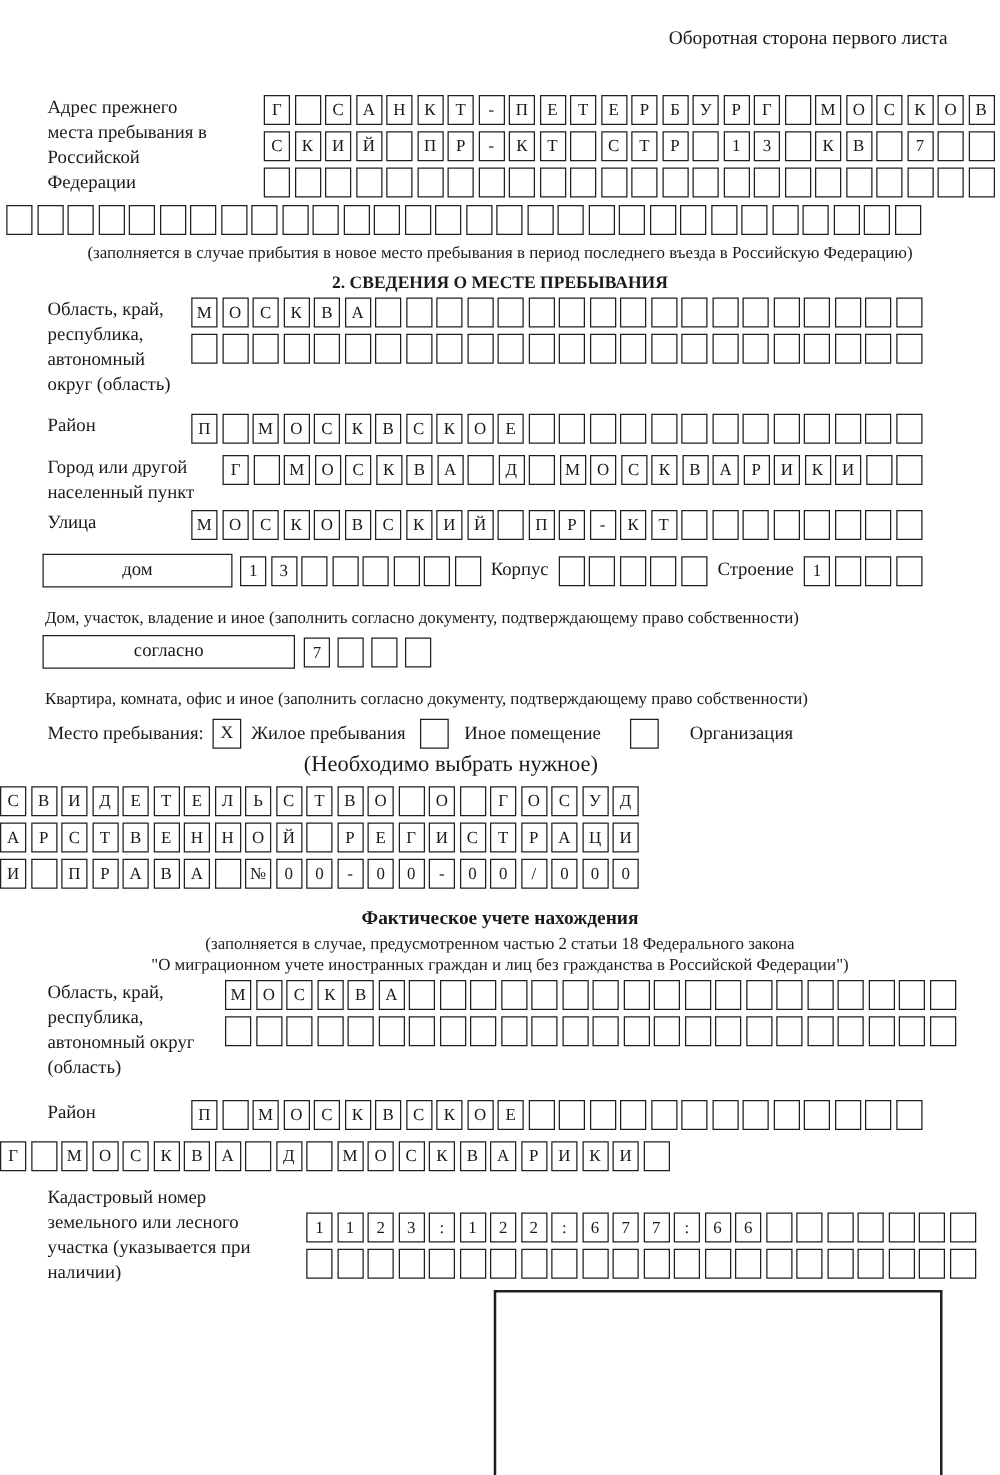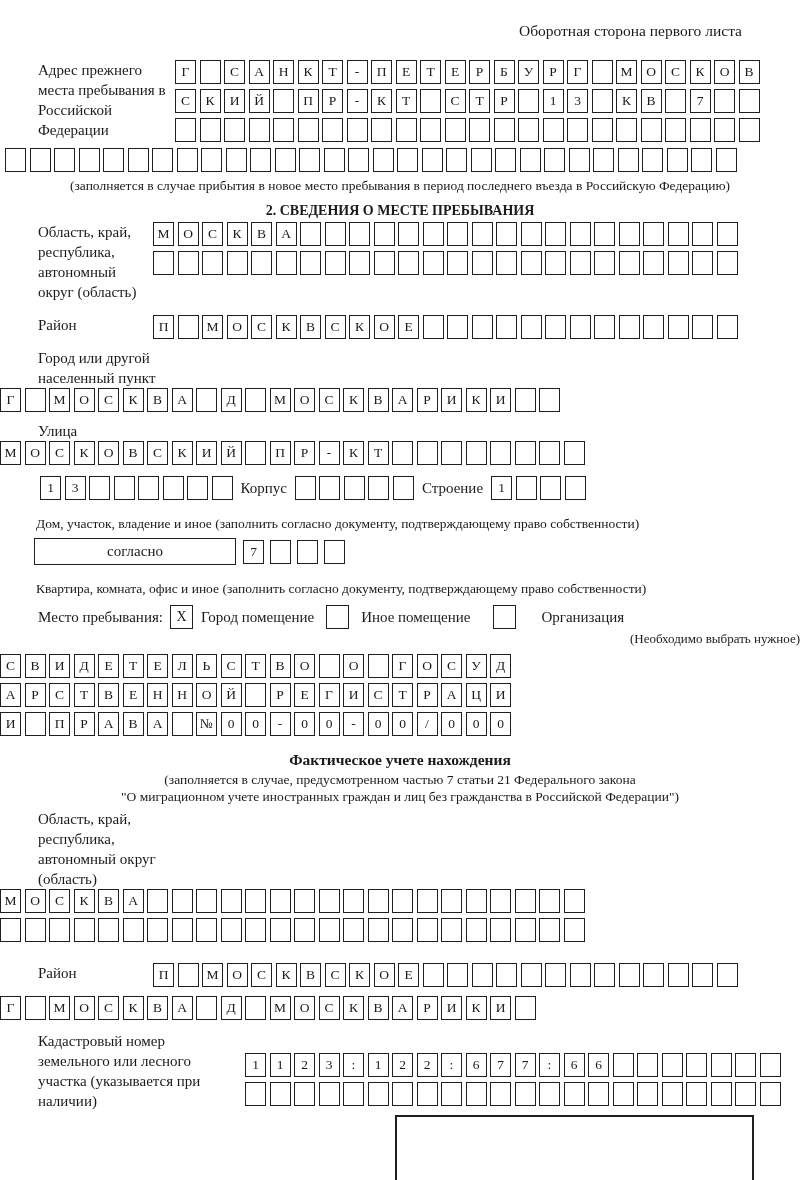--- a/index.html
+++ b/index.html
@@ -3,21 +3,21 @@
 <meta charset="utf-8">
 <style>
   html,body{margin:0;padding:0;background:#ffffff;}
   body{
     width:800px;height:1180px;
     font-family:"Liberation Serif","DejaVu Serif",serif;
     color:#1a1a1a;
     position:relative;
     overflow:hidden;
   }
-  .hdr-right{margin-top:22px;padding-right:58px;text-align:right;font-size:15.5px;}
+  .hdr-right{margin-top:22px;padding-right:42px;text-align:right;font-size:15.5px;}
 
   .form-row{display:flex;align-items:flex-start;}
   .form-label{margin-left:38px;flex-shrink:0;font-size:15px;line-height:20px;}
   .w115{width:115px;}
   .w137{width:137px;}
   .w140{width:140px;}
   .w142{width:142px;}
   .w192{width:192px;}
   .w207{width:207px;line-height:21px;}
 
@@ -29,48 +29,48 @@
     font-size:13.5px;background:#fff;
   }
   .fullrow{margin-left:5px;margin-top:1px;}
 
   .note-center{text-align:center;font-size:13.5px;margin-top:2px;line-height:17px;}
   .left-note{margin-left:36px;font-size:13.5px;margin-top:16px;}
 
   .section-title{text-align:center;font-weight:bold;font-size:14px;margin-top:9px;margin-bottom:3px;}
   .sub-title{text-align:center;font-weight:bold;font-size:15.5px;margin-top:10px;margin-bottom:2px;}
 
-  .mt4{margin-top:4px;flex-direction:column;}
+  .mt4{margin-top:4px;}
   .mt13{margin-top:13px;}
 
   .house-row{display:flex;align-items:center;margin-left:34px;margin-top:6px;}
   .big-box{
     border:1.8px solid #1f1f1f;height:25px;flex-shrink:0;
     display:flex;align-items:center;justify-content:center;font-size:15px;background:#fff;
   }
   .box-dom{width:150px;}
   .box-kv{width:200px;}
   .inline-label{font-size:15px;margin:0 8px;white-space:nowrap;}
   .house-row .cellrow{margin-bottom:0;}
 
   .stay-row{display:flex;align-items:center;margin-left:38px;margin-top:8px;font-size:15px;}
   .checkbox{
     width:21px;height:22px;flex-shrink:0;border:1.7px solid #1f1f1f;
     display:flex;align-items:center;justify-content:center;font-size:14px;background:#fff;
   }
-  .stay-note{margin-left:243px;font-size:13px;margin-top:2px;text-align:right;}
+  .stay-note{margin-left:243px;font-size:18px;margin-top:2px;}
 
   .stamp-box{margin-left:395px;margin-top:4px;width:355px;height:174px;border:2px solid #1f1f1f;background:#fff;}
 </style>
 </head>
 <body>
 
 <div class="hdr-right">Оборотная сторона первого листа</div>
 
-<div class="form-row" style="margin-top:20px;">
+<div class="form-row" style="margin-top:36px;gap:36px;">
   <div class="form-label w137">Адрес прежнего места пребывания в Российской Федерации</div>
   <div>
     <div class="cellrow">
         <span class="cell">Г</span>
         <span class="cell"></span>
         <span class="cell">С</span>
         <span class="cell">А</span>
         <span class="cell">Н</span>
         <span class="cell">К</span>
         <span class="cell">Т</span>
@@ -323,20 +323,21 @@
       <span class="cell"></span>
       <span class="cell"></span>
       <span class="cell"></span>
       <span class="cell"></span>
       <span class="cell"></span>
       <span class="cell"></span>
     </div>
 </div>
 
 <div class="house-row">
+  <div class="big-box box-dom">дом</div>
   <div class="cellrow" style="margin-left:6px;">
       <span class="cell">1</span>
       <span class="cell">3</span>
       <span class="cell"></span>
       <span class="cell"></span>
       <span class="cell"></span>
       <span class="cell"></span>
       <span class="cell"></span>
       <span class="cell"></span>
     </div>
@@ -365,21 +366,21 @@
       <span class="cell"></span>
       <span class="cell"></span>
       <span class="cell"></span>
     </div>
 </div>
 <div class="left-note">Квартира, комната, офис и иное (заполнить согласно документу, подтверждающему право собственности)</div>
 
 <div class="stay-row">
   <span>Место пребывания:</span>
   <span class="checkbox" style="margin-left:7px;">X</span>
-  <span style="margin-left:8px;">Город помещение</span>
+  <span style="margin-left:8px;">Жилое пребывания</span>
   <span class="checkbox" style="margin-left:12px;"></span>
   <span style="margin-left:12px;">Иное помещение</span>
   <span class="checkbox" style="margin-left:23px;"></span>
   <span style="margin-left:25px;">Организация</span>
 </div>
 <div class="stay-note">(Необходимо выбрать нужное)</div>
 
 <div class="form-row" style="margin-top:7px;">
   <div>
     <div class="cellrow">
@@ -448,21 +449,21 @@
         <span class="cell">0</span>
         <span class="cell">/</span>
         <span class="cell">0</span>
         <span class="cell">0</span>
         <span class="cell">0</span>
       </div>
   </div>
 </div>
 
 <div class="sub-title">Фактическое учете нахождения</div>
-<div class="note-center">(заполняется в случае, предусмотренном частью 7 статьи 21 Федерального закона</div>
+<div class="note-center">(заполняется в случае, предусмотренном частью 2 статьи 18 Федерального закона</div>
 <div class="note-center" style="margin-top:0;">"О миграционном учете иностранных граждан и лиц без гражданства в Российской Федерации")</div>
 
 <div class="form-row mt4">
   <div class="form-label w142">Область, край, республика, автономный округ (область)</div>
   <div>
     <div class="cellrow">
         <span class="cell">М</span>
         <span class="cell">О</span>
         <span class="cell">С</span>
         <span class="cell">К</span>

